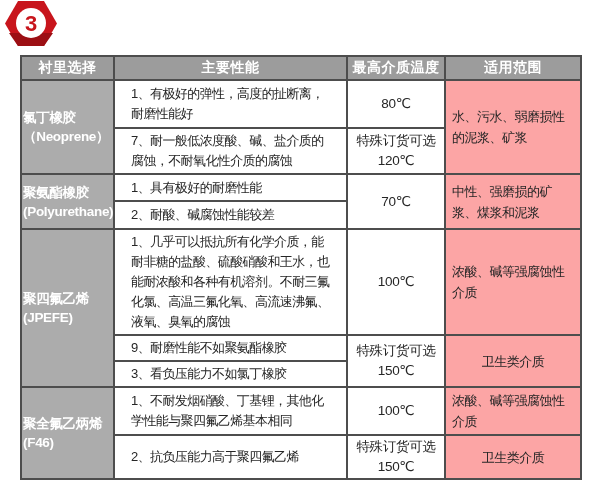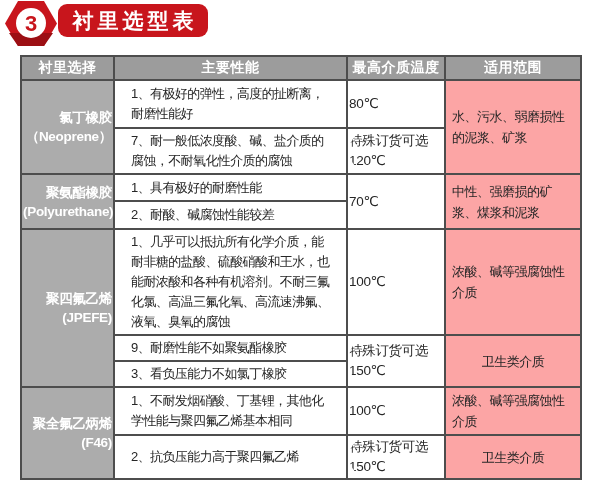--- a/index.html
+++ b/index.html
@@ -38,31 +38,31 @@
     overflow:hidden;
   }
   .lining-table th{
     background:var(--header-bg);color:#fff;
     font-size:14px;font-weight:bold;letter-spacing:0.5px;
     height:24px;text-align:center;vertical-align:middle;
   }
   td.lining{
     background:var(--lining-bg);color:#fff;
     font-size:13.5px;font-weight:bold;line-height:19px;
-    text-align:right;vertical-align:middle;letter-spacing:-0.3px;
+    text-align:left;vertical-align:middle;letter-spacing:-0.3px;
     padding:0 1px;
   }
   td.perf{
     color:var(--text);font-size:13px;letter-spacing:-0.6px;
     line-height:20px;text-align:left;vertical-align:middle;
     padding:2px 16px;background:#fff;
   }
   td.temp{
     color:var(--text);font-size:13.5px;letter-spacing:-0.3px;
-    line-height:20px;vertical-align:middle;background:#fff;border-radius:23px;
+    line-height:20px;text-align:center;vertical-align:middle;background:#fff;
   }
   td.temp .t-line{display:block;}
   td.scope{
     color:var(--text);font-size:13px;letter-spacing:-0.5px;
     line-height:21px;text-align:left;vertical-align:middle;
     padding:2px 6px;background:#fca5a5;
   }
   td.scope.center{text-align:center;margin-left:36px;}
 </style>
 </head>
@@ -70,23 +70,20 @@
 
 <div class="page">
 
   <div class="badge">
     <svg width="52" height="47" viewBox="0 0 52 47">
       <polygon points="0,23.5 13,1 39,1 52,23.5 39,46 13,46" fill="var(--accent)"></polygon>
       <polygon points="4,33 48,33 39,46 13,46" fill="var(--accent-dark)"></polygon>
       <circle cx="26" cy="23" r="15" fill="#ffffff"></circle>
       <text x="26" y="31" text-anchor="middle" font-size="22" font-weight="bold" fill="var(--accent)">3</text>
     </svg>
-  </div>
-  <div class="title-pill">
-    <span>衬里选型表</span>
   </div>
 
   <table class="lining-table">
     <colgroup>
       <col style="width:93px">
         <col style="width:233px">
         <col style="width:98px">
         <col style="width:136px">
     </colgroup>
     <thead>

